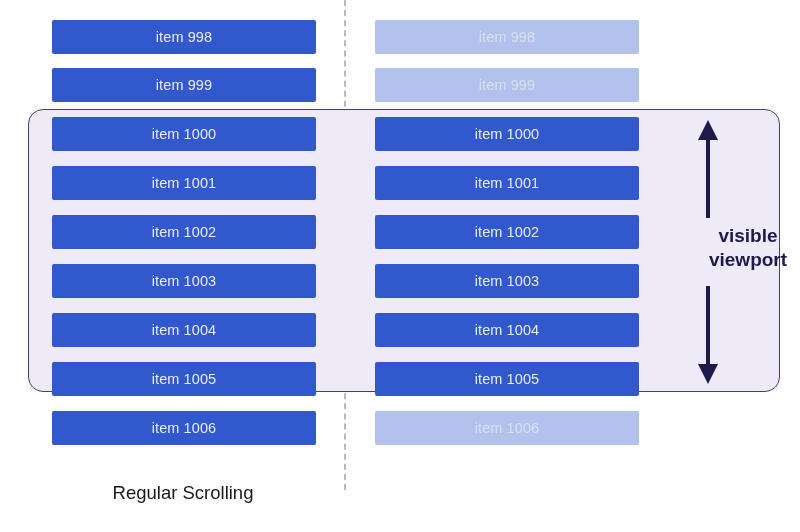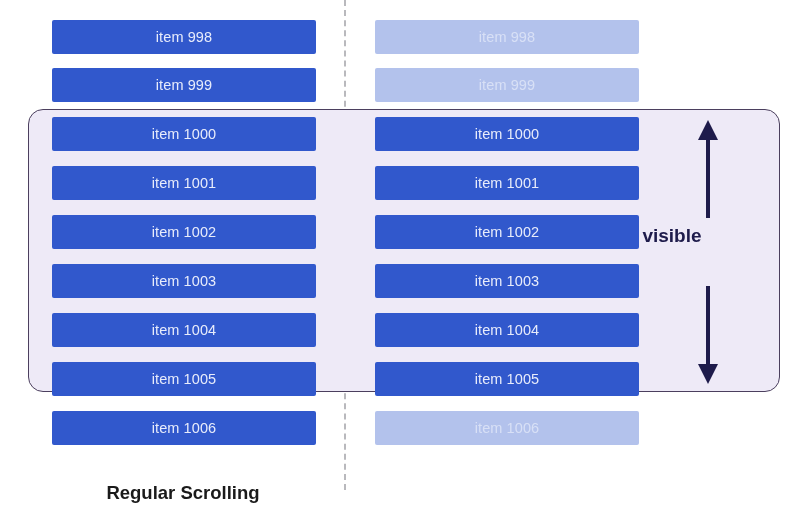--- a/index.html
+++ b/index.html
@@ -82,37 +82,37 @@
     position: absolute;
     left: 660px;
     top: 118px;
     width: 96px;
     height: 268px;
   }
   .arrow-svg { display: block; }
 
   .viewport-caption {
     position: absolute;
-    left: 624px;
+    left: 700px;
     top: 224px;
     width: 96px;
     text-align: center;
     font-size: 19px;
     font-weight: bold;
     color: #1e1b4b;
     line-height: 1.28;
   }
 
   
   .caption {
     position: absolute;
     top: 480px;
     height: 26px;
     font-size: 18.5px;
-    font-weight: bold;
+    font-weight: normal;
     color: #1a1a1a;
     text-align: center;
     line-height: 26px;
     white-space: nowrap;
   }
   .caption-left  { left: 33px;  width: 300px; }
   .caption-right { left: 357px; width: 300px; }
 </style>
 </head>
 <body>
@@ -191,17 +191,18 @@
       </g>
       <g fill="#1e1b4b" stroke="#1e1b4b">
         <line x1="48" y1="168" x2="48" y2="252" stroke-width="4"></line>
         <polygon points="48,266 58,246 38,246" stroke="none"></polygon>
       </g>
     </svg>
   </div>
 
   <div class="viewport-caption">
     <div>visible</div>
+    <div>viewport</div>
   </div>
 
   <div class="caption caption-left">Regular Scrolling</div>
 
 </div>
 
 </body></html>

